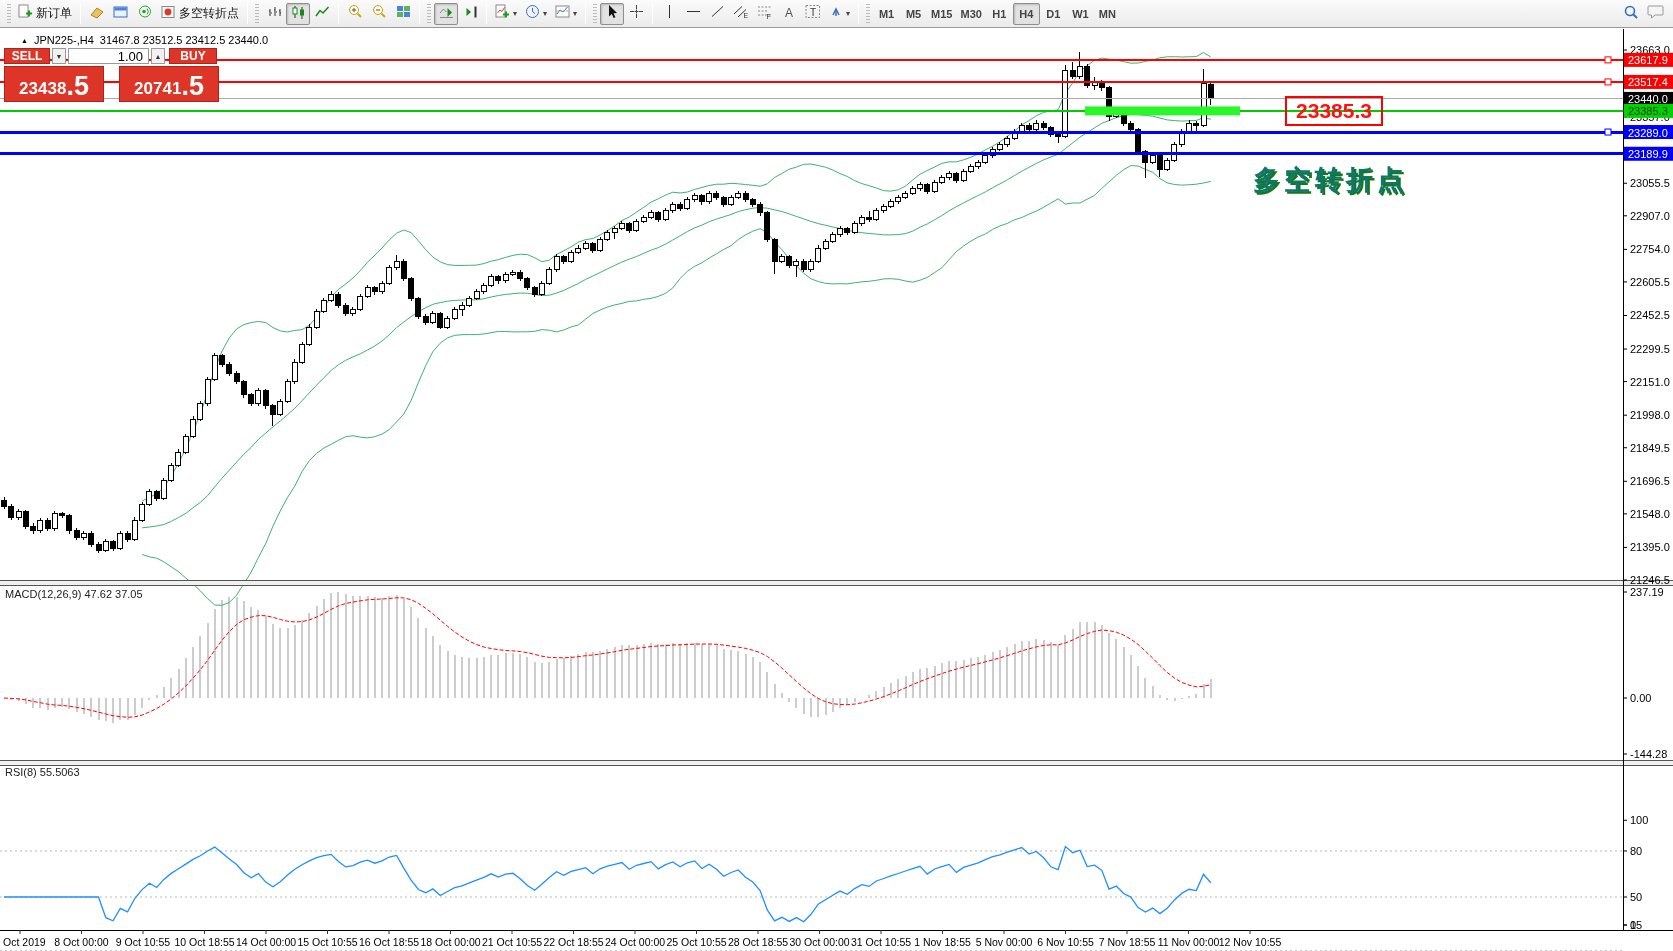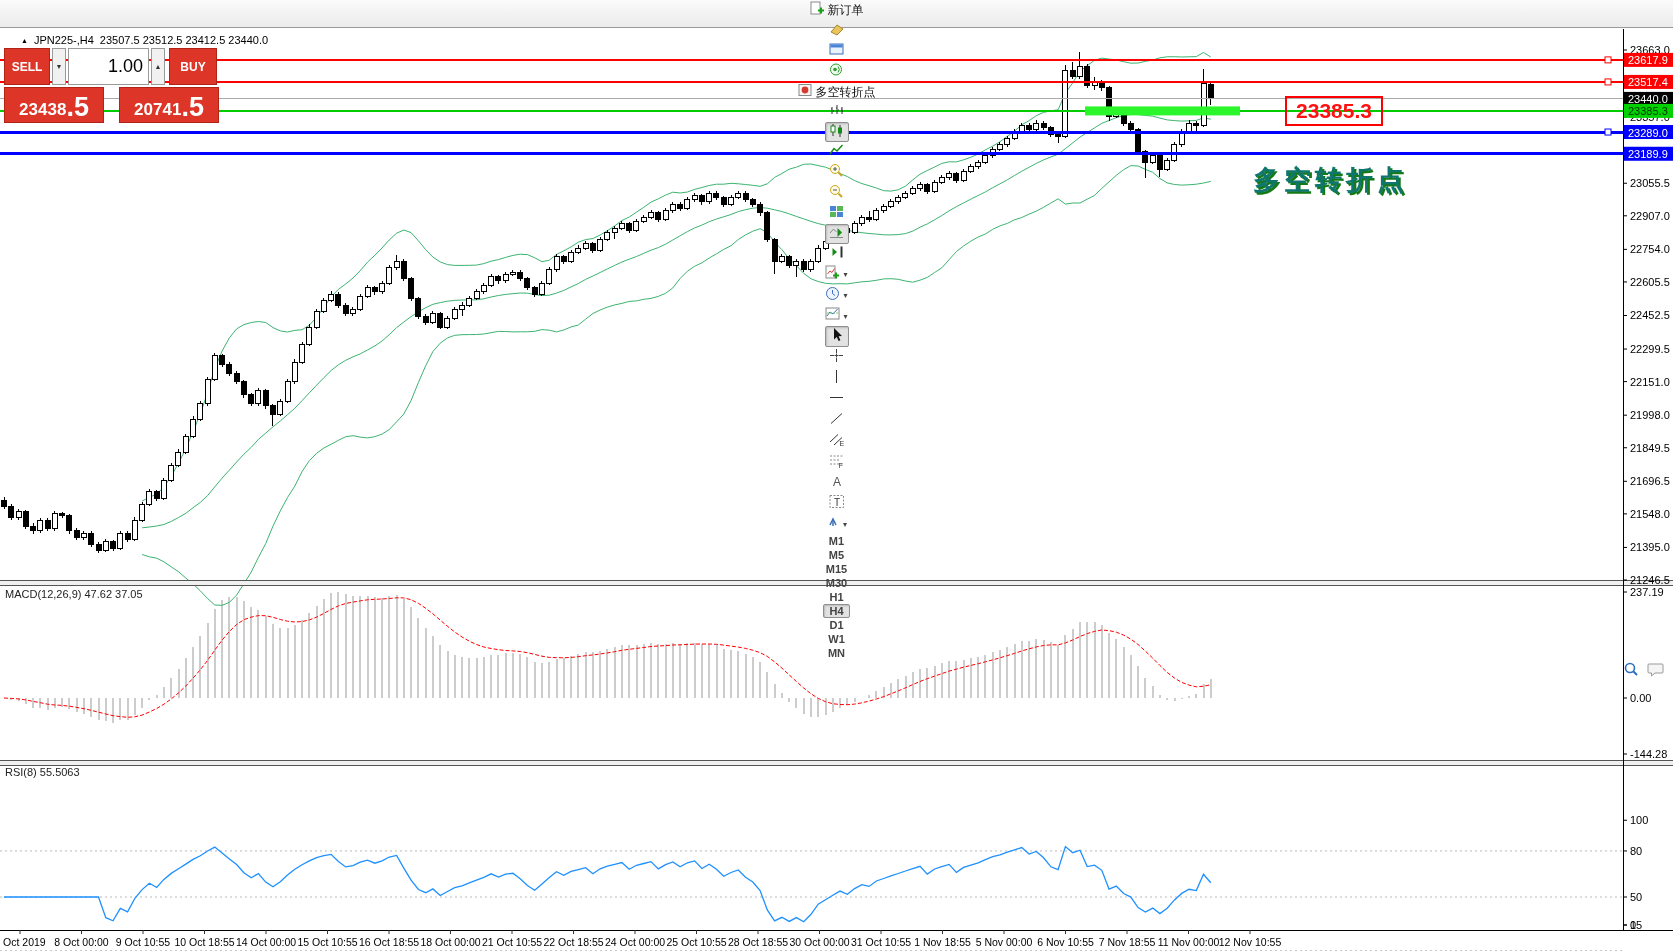--- a/index.html
+++ b/index.html
@@ -2,46 +2,46 @@
 <html><head>
 <meta charset="utf-8">
 <style>
   * { margin:0; padding:0; box-sizing:border-box; }
   html,body { background:#d4d0c8; }
   #screen { position:relative; width:1673px; height:951px; background:#fff;
     font-family:"Liberation Sans",sans-serif; overflow:hidden; }
   
   #toolbar { position:absolute; left:0; top:0; width:1673px; height:28px;
     background:linear-gradient(#fbfbfb,#ebebeb); border-bottom:1px solid #9a9a9a;
-    display:flex; align-items:center; padding:0 4px; z-index:30;flex-direction:column; }
+    display:flex; align-items:center; padding:0 4px; z-index:30; }
   .tbtn { height:22px; min-width:24px; display:flex; align-items:center; justify-content:center;
     border:1px solid transparent; border-radius:2px; gap:3px; padding:0 3px; cursor:default; }
   .tbtn.active { border-color:#8f8f8f; background:#e2e2e2; box-shadow:inset 1px 1px 2px rgba(0,0,0,.18); }
   .tlabel { font-size:12px; color:#111; white-space:nowrap; }
   .tsep { width:1px; height:20px; background:#c3c3c3; border-right:1px solid #fff; margin:0 4px; }
   .grip { width:4px; height:20px; margin:0 3px;
     background:repeating-linear-gradient(#bbb 0 1px, transparent 1px 3px); }
   .caret { font-size:8px; color:#444; }
   .tfbtn { font-size:11px; font-weight:bold; color:#444; min-width:27px; }
   #toolbar .right { margin-left:auto; display:flex; align-items:center; }
   
   #chart-area { position:absolute; left:0; top:29px; width:1673px; height:922px; background:#fff; }
   #chart-svg { position:absolute; left:0; top:0; z-index:1; }
   #chart-title { position:absolute; left:21px; top:5px; font-size:11px; color:#000; z-index:6;
     display:flex; gap:6px; align-items:center; }
   #chart-title .tri { font-size:7px; }
   
   #trade-panel { position:absolute; left:4px; top:19px; width:215px; z-index:10; }
-  #tp-top { display:flex; height:37px; gap:2px; }
+  #tp-top { display:flex; height:16px; gap:2px; }
   .tp-btn { background:#dd3527; color:#fff; font-size:12px; font-weight:bold;
     display:flex; align-items:center; justify-content:center; border:1px solid #b02418; }
   #tp-sell-btn { width:46px; } #tp-buy-btn { width:48px; margin-left:2px; }
   .tp-spin { width:14px; background:#f1f1f1; border:1px solid #9a9a9a; font-size:7px;
     display:flex; align-items:center; justify-content:center; color:#333; }
-  #tp-vol { width:81px; border:1px solid #9a9a9a; font-size:18px; text-align:right;
+  #tp-vol { width:81px; border:1px solid #9a9a9a; font-size:13px; text-align:right;
     padding-right:5px; font-family:"Liberation Sans",sans-serif; }
   #tp-prices { display:flex; margin-top:2px; gap:15px; }
   .tp-price { background:#dd3527; color:#fff; height:36px; flex:1;
     display:flex; align-items:flex-end; justify-content:center; padding-bottom:2px;
     border:1px solid #b02418; }
   .tp-price .main { font-size:17px; font-weight:bold; line-height:20px; }
   .tp-price .big { font-size:27px; font-weight:bold; line-height:26px; }
   
   #price-callout { position:absolute; left:1285px; top:67px; width:98px; height:30px;
     border:2px solid #ff0000; display:flex; align-items:center; justify-content:center;
@@ -908,21 +908,21 @@
         <text x="1127" y="917" font-size="10.5" fill="#000" text-anchor="middle">7 Nov 18:55</text>
         <line x1="1188.5" y1="901" x2="1188.5" y2="905" stroke="#333"></line>
         <text x="1188.5" y="917" font-size="10.5" fill="#000" text-anchor="middle">11 Nov 00:00</text>
         <line x1="1250" y1="901" x2="1250" y2="905" stroke="#333"></line>
         <text x="1250" y="917" font-size="10.5" fill="#000" text-anchor="middle">12 Nov 10:55</text>
       </svg>
 
     <div id="chart-title">
       <span class="tri">▲</span>
       <span>JPN225-,H4</span>
-      <span>23507.5 23512.5 23412.5 23440.0</span>
+      <span>31467.8 23512.5 23412.5 23440.0</span>
     </div>
 
     <div id="trade-panel">
       <div id="tp-top">
         <div class="tp-btn" id="tp-sell-btn">SELL</div>
         <div class="tp-spin">▼</div>
         <input id="tp-vol" value="1.00" style="">
         <div class="tp-spin">▲</div>
         <div class="tp-btn" id="tp-buy-btn">BUY</div>
       </div>

